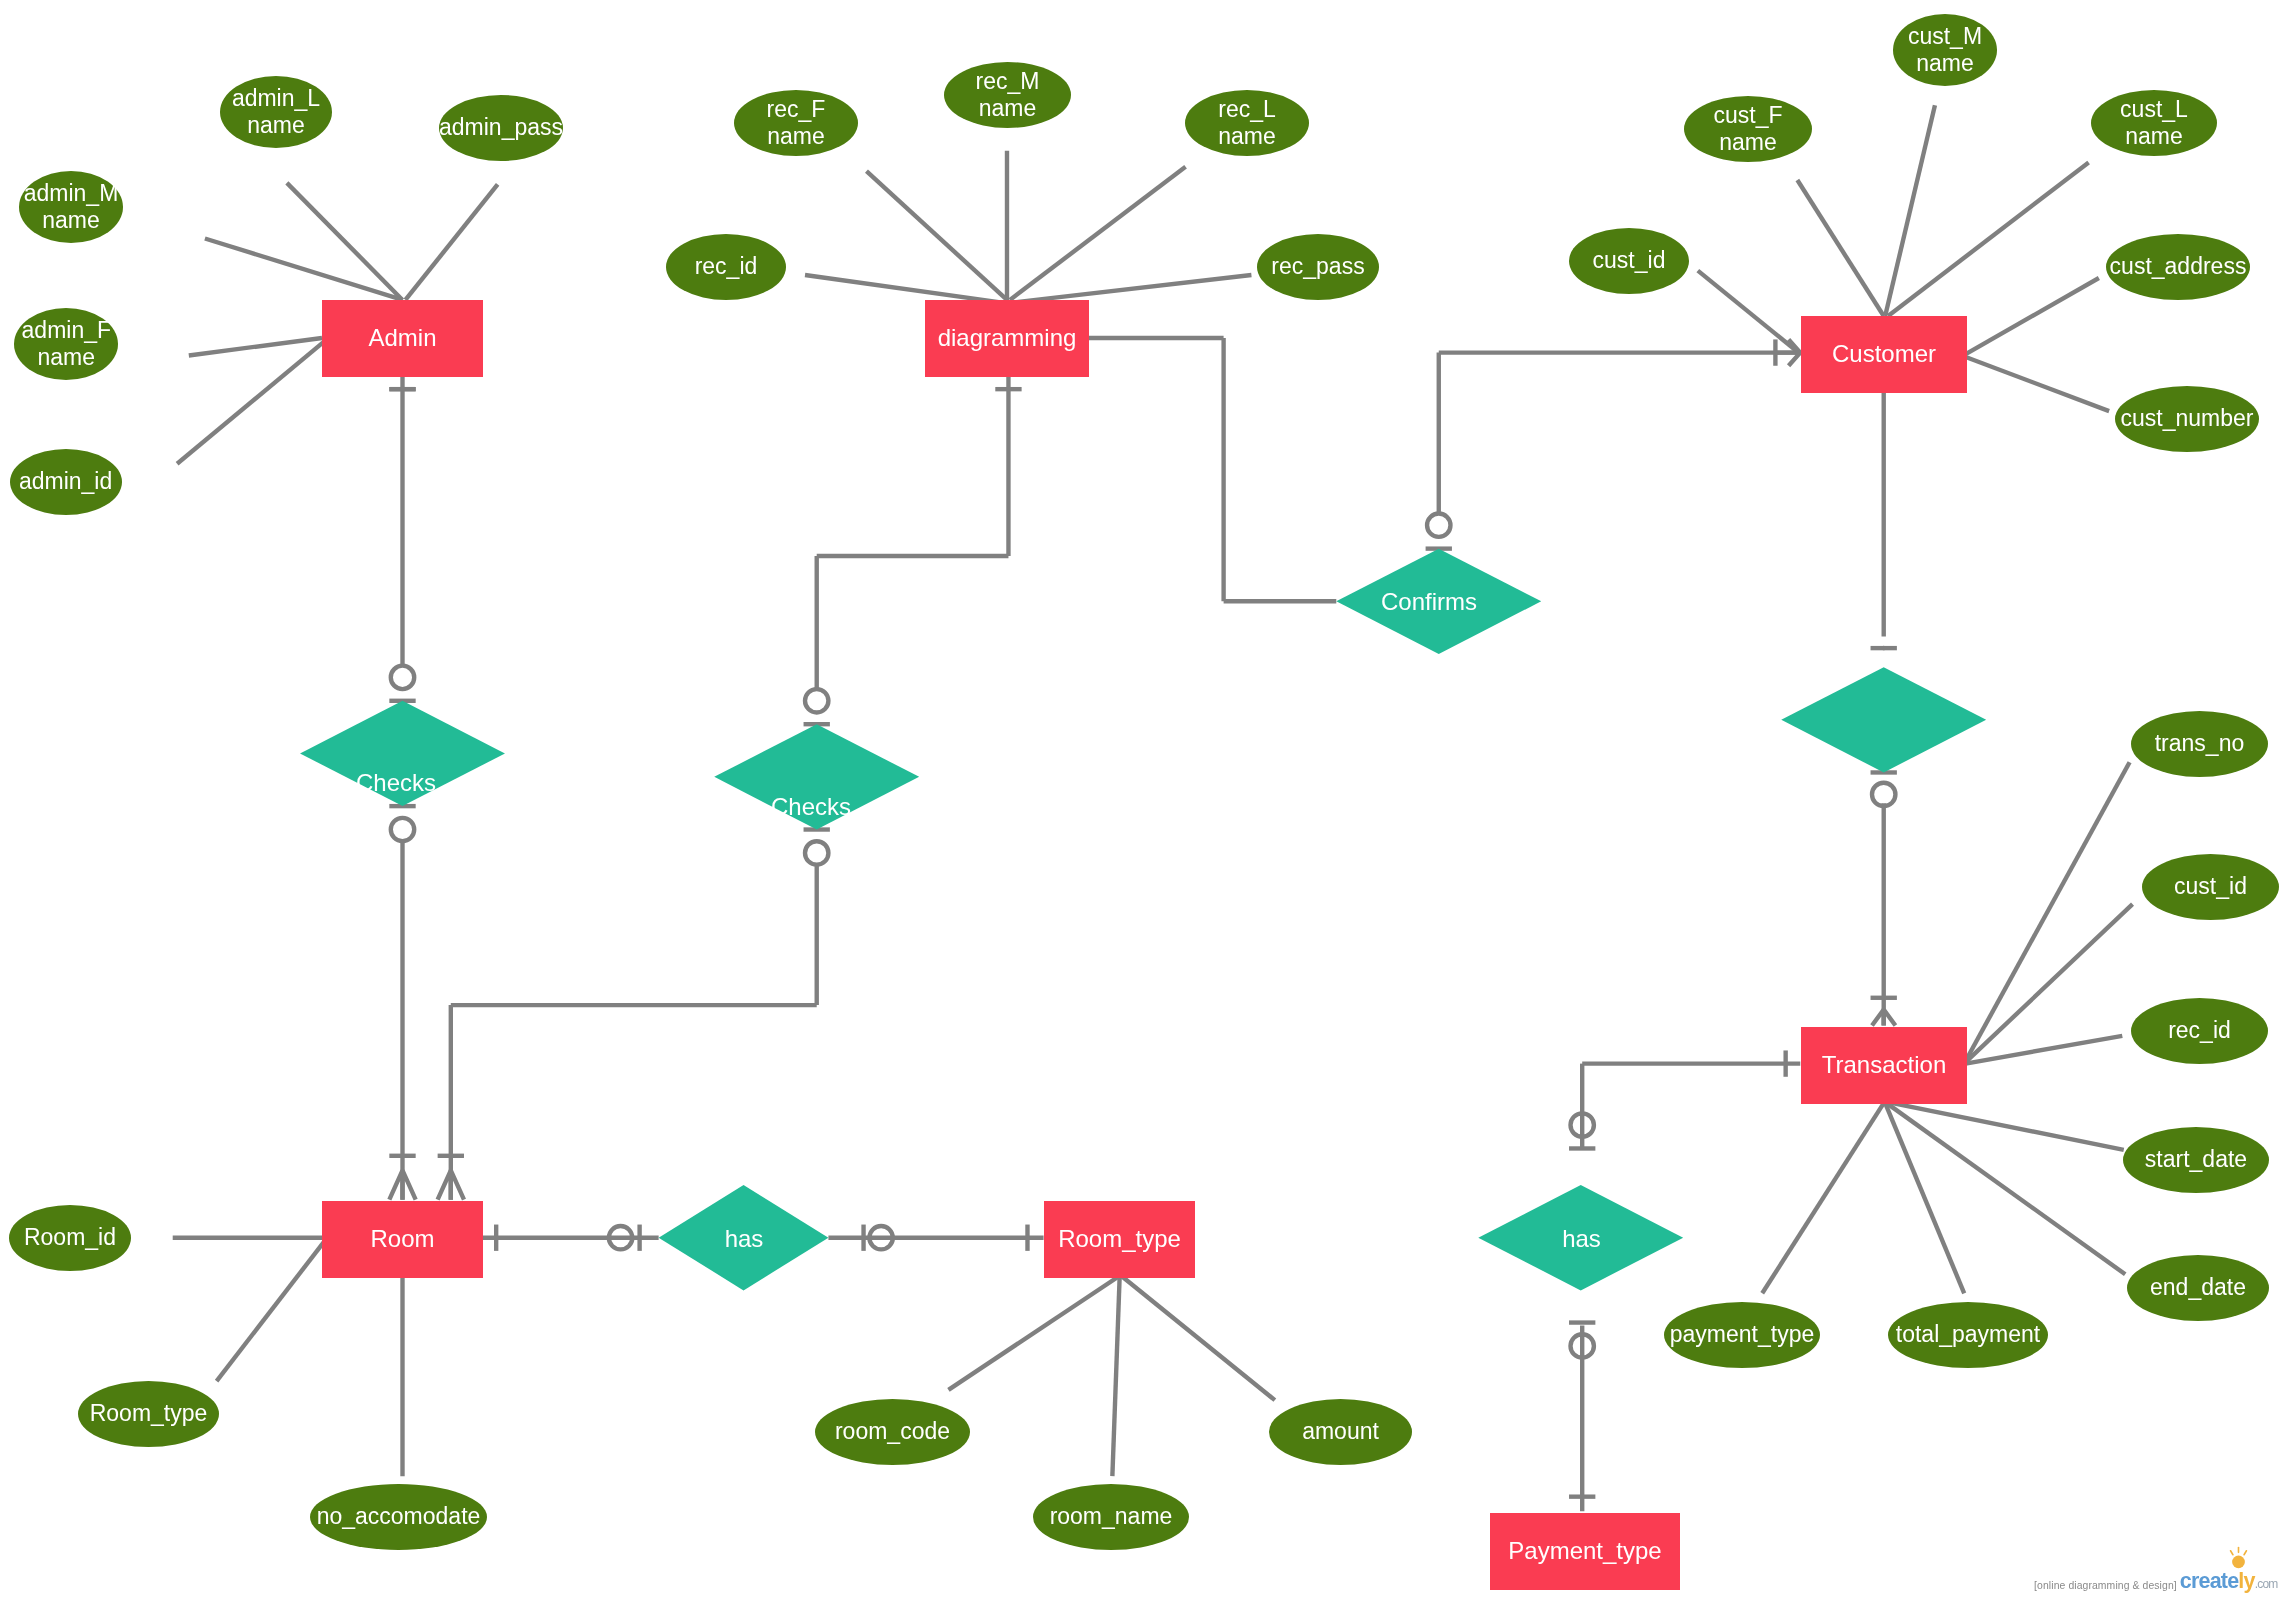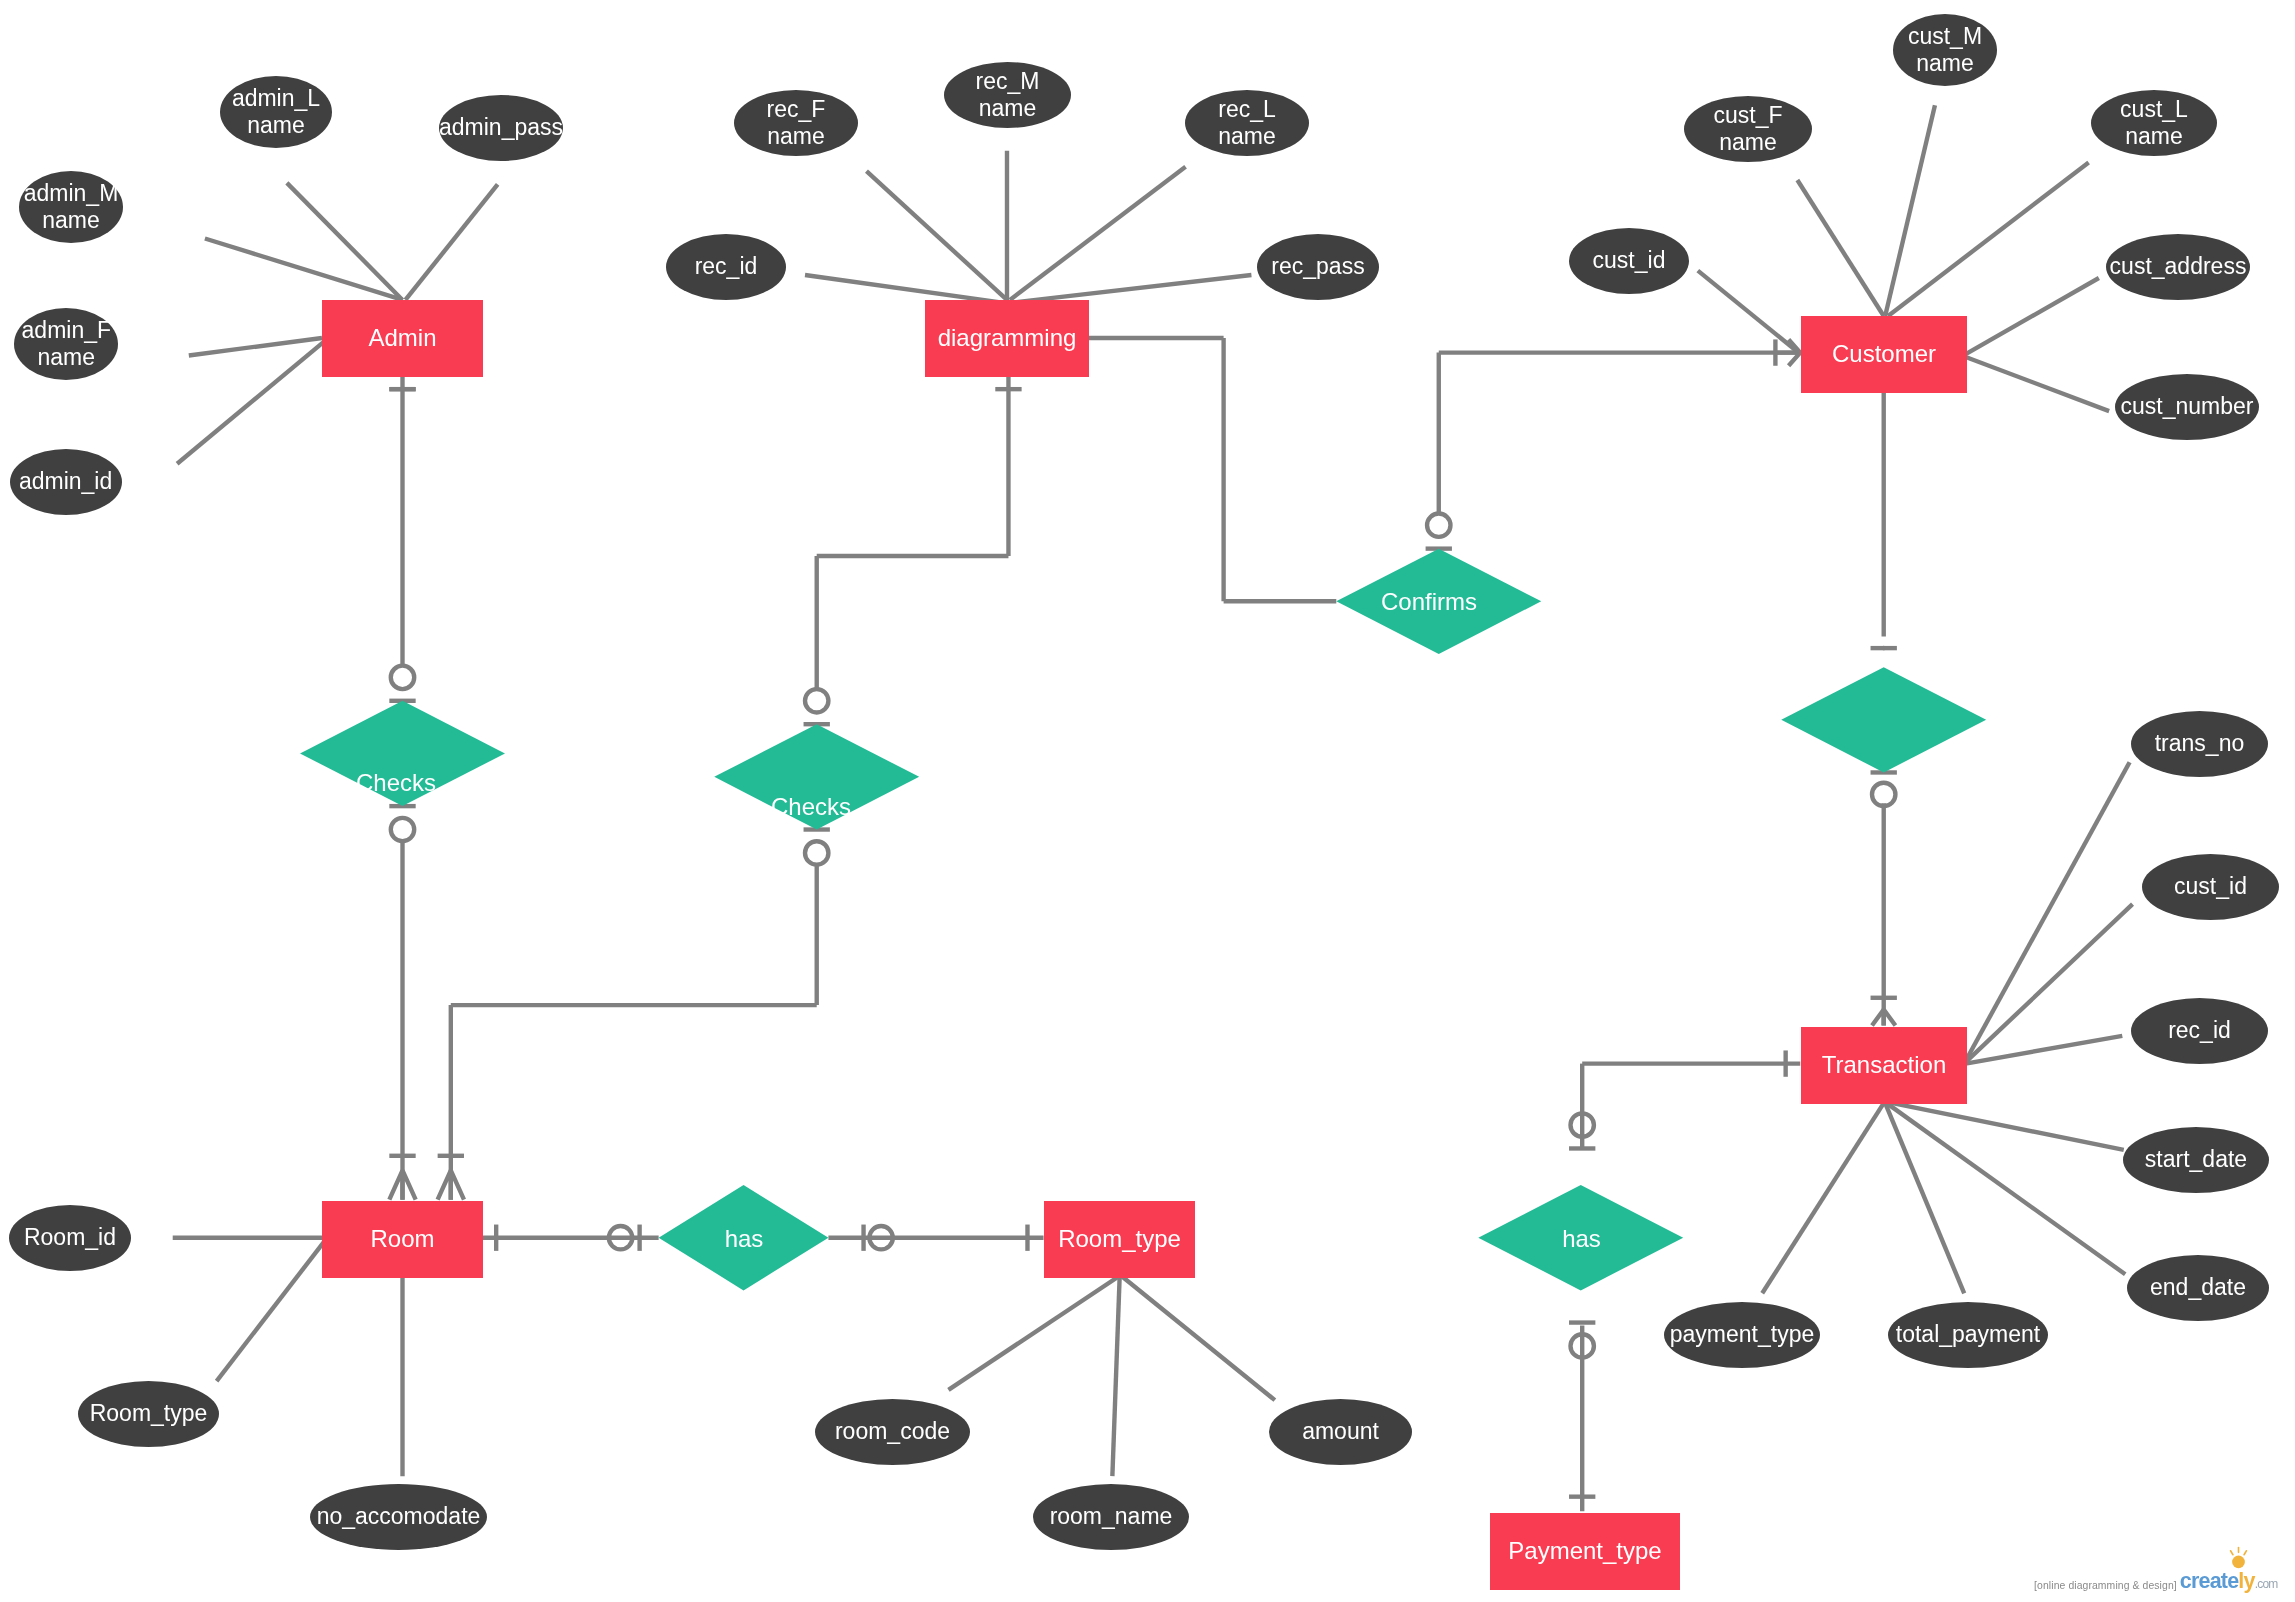--- a/index.html
+++ b/index.html
@@ -1,21 +1,21 @@
 <!DOCTYPE html>
 <html style="font-size:12.8px"><head>
 <meta charset="utf-8">
 <style>
   html,body{margin:0;padding:0;background:#ffffff;}
   body{width:2295px;height:1602px;font-family:"Liberation Sans",sans-serif;overflow:hidden;}
   #stage{position:relative;width:2295px;height:1602px;background:#fff;}
   svg#wires{position:absolute;left:0;top:0;width:2295px;height:1602px;}
   .node{position:absolute;display:flex;align-items:center;justify-content:center;text-align:center;color:#ffffff;box-sizing:border-box;}
   .entity{background:#fa3c52;font-size:24px;line-height:1.1;}
-  .attr{background:#404040;border-radius:50%;font-size:23px;line-height:1.18;padding:0 8px;}
+  .attr{background:#4d7c0f;border-radius:50%;font-size:23px;line-height:1.18;padding:0 8px;}
   .rel-label{position:absolute;left:0;top:0;width:100%;height:100%;display:flex;align-items:center;justify-content:center;color:#fff;font-size:24px;pointer-events:none;}
   .creately{position:absolute;right:17.5px;bottom:11px;display:flex;align-items:flex-end;gap:3px;}
   .creately .tag{font-size:10.4px;color:#8a8a8a;font-family:"Liberation Sans",sans-serif;letter-spacing:0.1px;}
   .creately .brand{font-size:21.5px;font-weight:bold;color:#5b9bd5;letter-spacing:-0.8px;line-height:0.95;font-family:"Liberation Sans",sans-serif;}
   .creately .brand .y{color:#f2b33d;}
   .creately .dot{font-size:12px;color:#9aa7b3;font-weight:normal;}
   .bulb{position:absolute;right:43px;bottom:29px;}
 </style>
 </head>
 <body>
@@ -239,21 +239,21 @@
   </div>
   <div class="node attr" style="left:2091px;top:90px;width:126px;height:66px;">
     <span>cust_L name</span>
   </div>
   <div class="node attr" style="left:1569px;top:228px;width:120px;height:66px;">
     <span>cust_id</span>
   </div>
   <div class="node attr" style="left:2106px;top:234px;width:144px;height:66px;">
     <span>cust_address</span>
   </div>
-  <div class="node attr" style="left:2115px;top:374px;width:144px;height:66px;text-align:right;">
+  <div class="node attr" style="left:2115px;top:386px;width:144px;height:66px;text-align:right;">
     <span>cust_number</span>
   </div>
 
   <div class="node attr" style="left:2131px;top:711px;width:137px;height:66px;">
     <span>trans_no</span>
   </div>
   <div class="node attr" style="left:2142px;top:854px;width:137px;height:66px;">
     <span>cust_id</span>
   </div>
   <div class="node attr" style="left:2131px;top:998px;width:137px;height:66px;">

